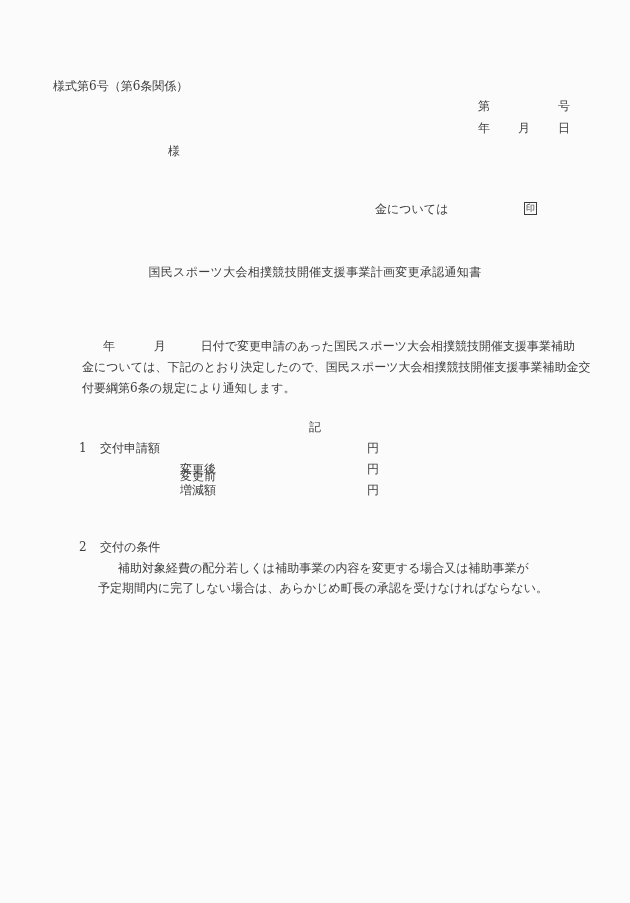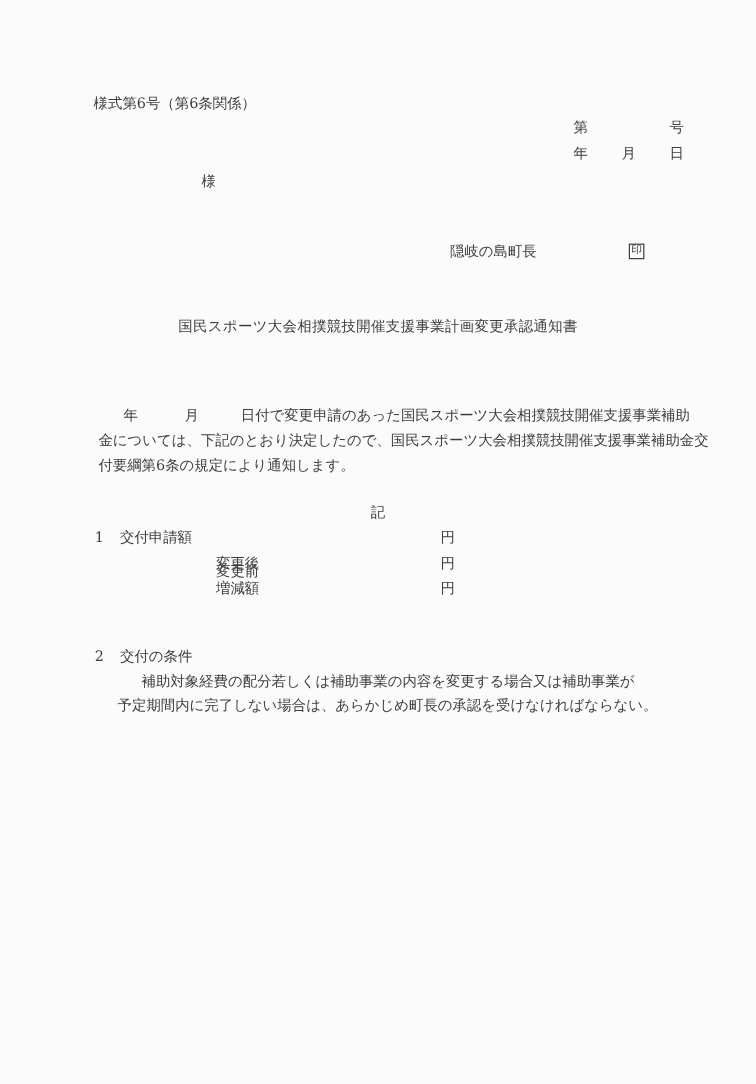--- a/index.html
+++ b/index.html
@@ -32,36 +32,36 @@
   }
   .gap-year  { margin-left: 21px; }
   .gap-month { margin-left: 35px; }
   .gap-rest  { margin-left: 31px; }
 </style>
 </head>
 <body>
 
 <div class="page">
 
-  <div class="abs" style="left:78px; top:79px;">様式第6号（第6条関係）</div>
+  <div class="abs" style="left:53px; top:79px;">様式第6号（第6条関係）</div>
 
   <div class="abs between" style="left:478px; top:99px; width:92px;">
     <span>第</span>
     <span>号</span>
   </div>
 
   <div class="abs between" style="left:478px; top:121px; width:92px;">
     <span>年</span>
     <span>月</span>
     <span>日</span>
   </div>
 
   <div class="abs" style="left:168px; top:144px;">様</div>
 
-  <div class="abs" style="left:375px; top:202px;">隠岐の島町長</div>
+  <div class="abs" style="left:375px; top:202px;">金については</div>
 
   <div class="abs" style="left:524px; top:200px;">
     <span class="seal">印</span>
   </div>
 
   <div class="abs centered title" style="top:265px;">国民スポーツ大会相撲競技開催支援事業計画変更承認通知書</div>
 
   <div class="abs" style="left:82px; top:360px;">金については、下記のとおり決定したので、国民スポーツ大会相撲競技開催支援事業補助金交</div>
 
   <div class="abs" style="left:82px; top:339px;">

